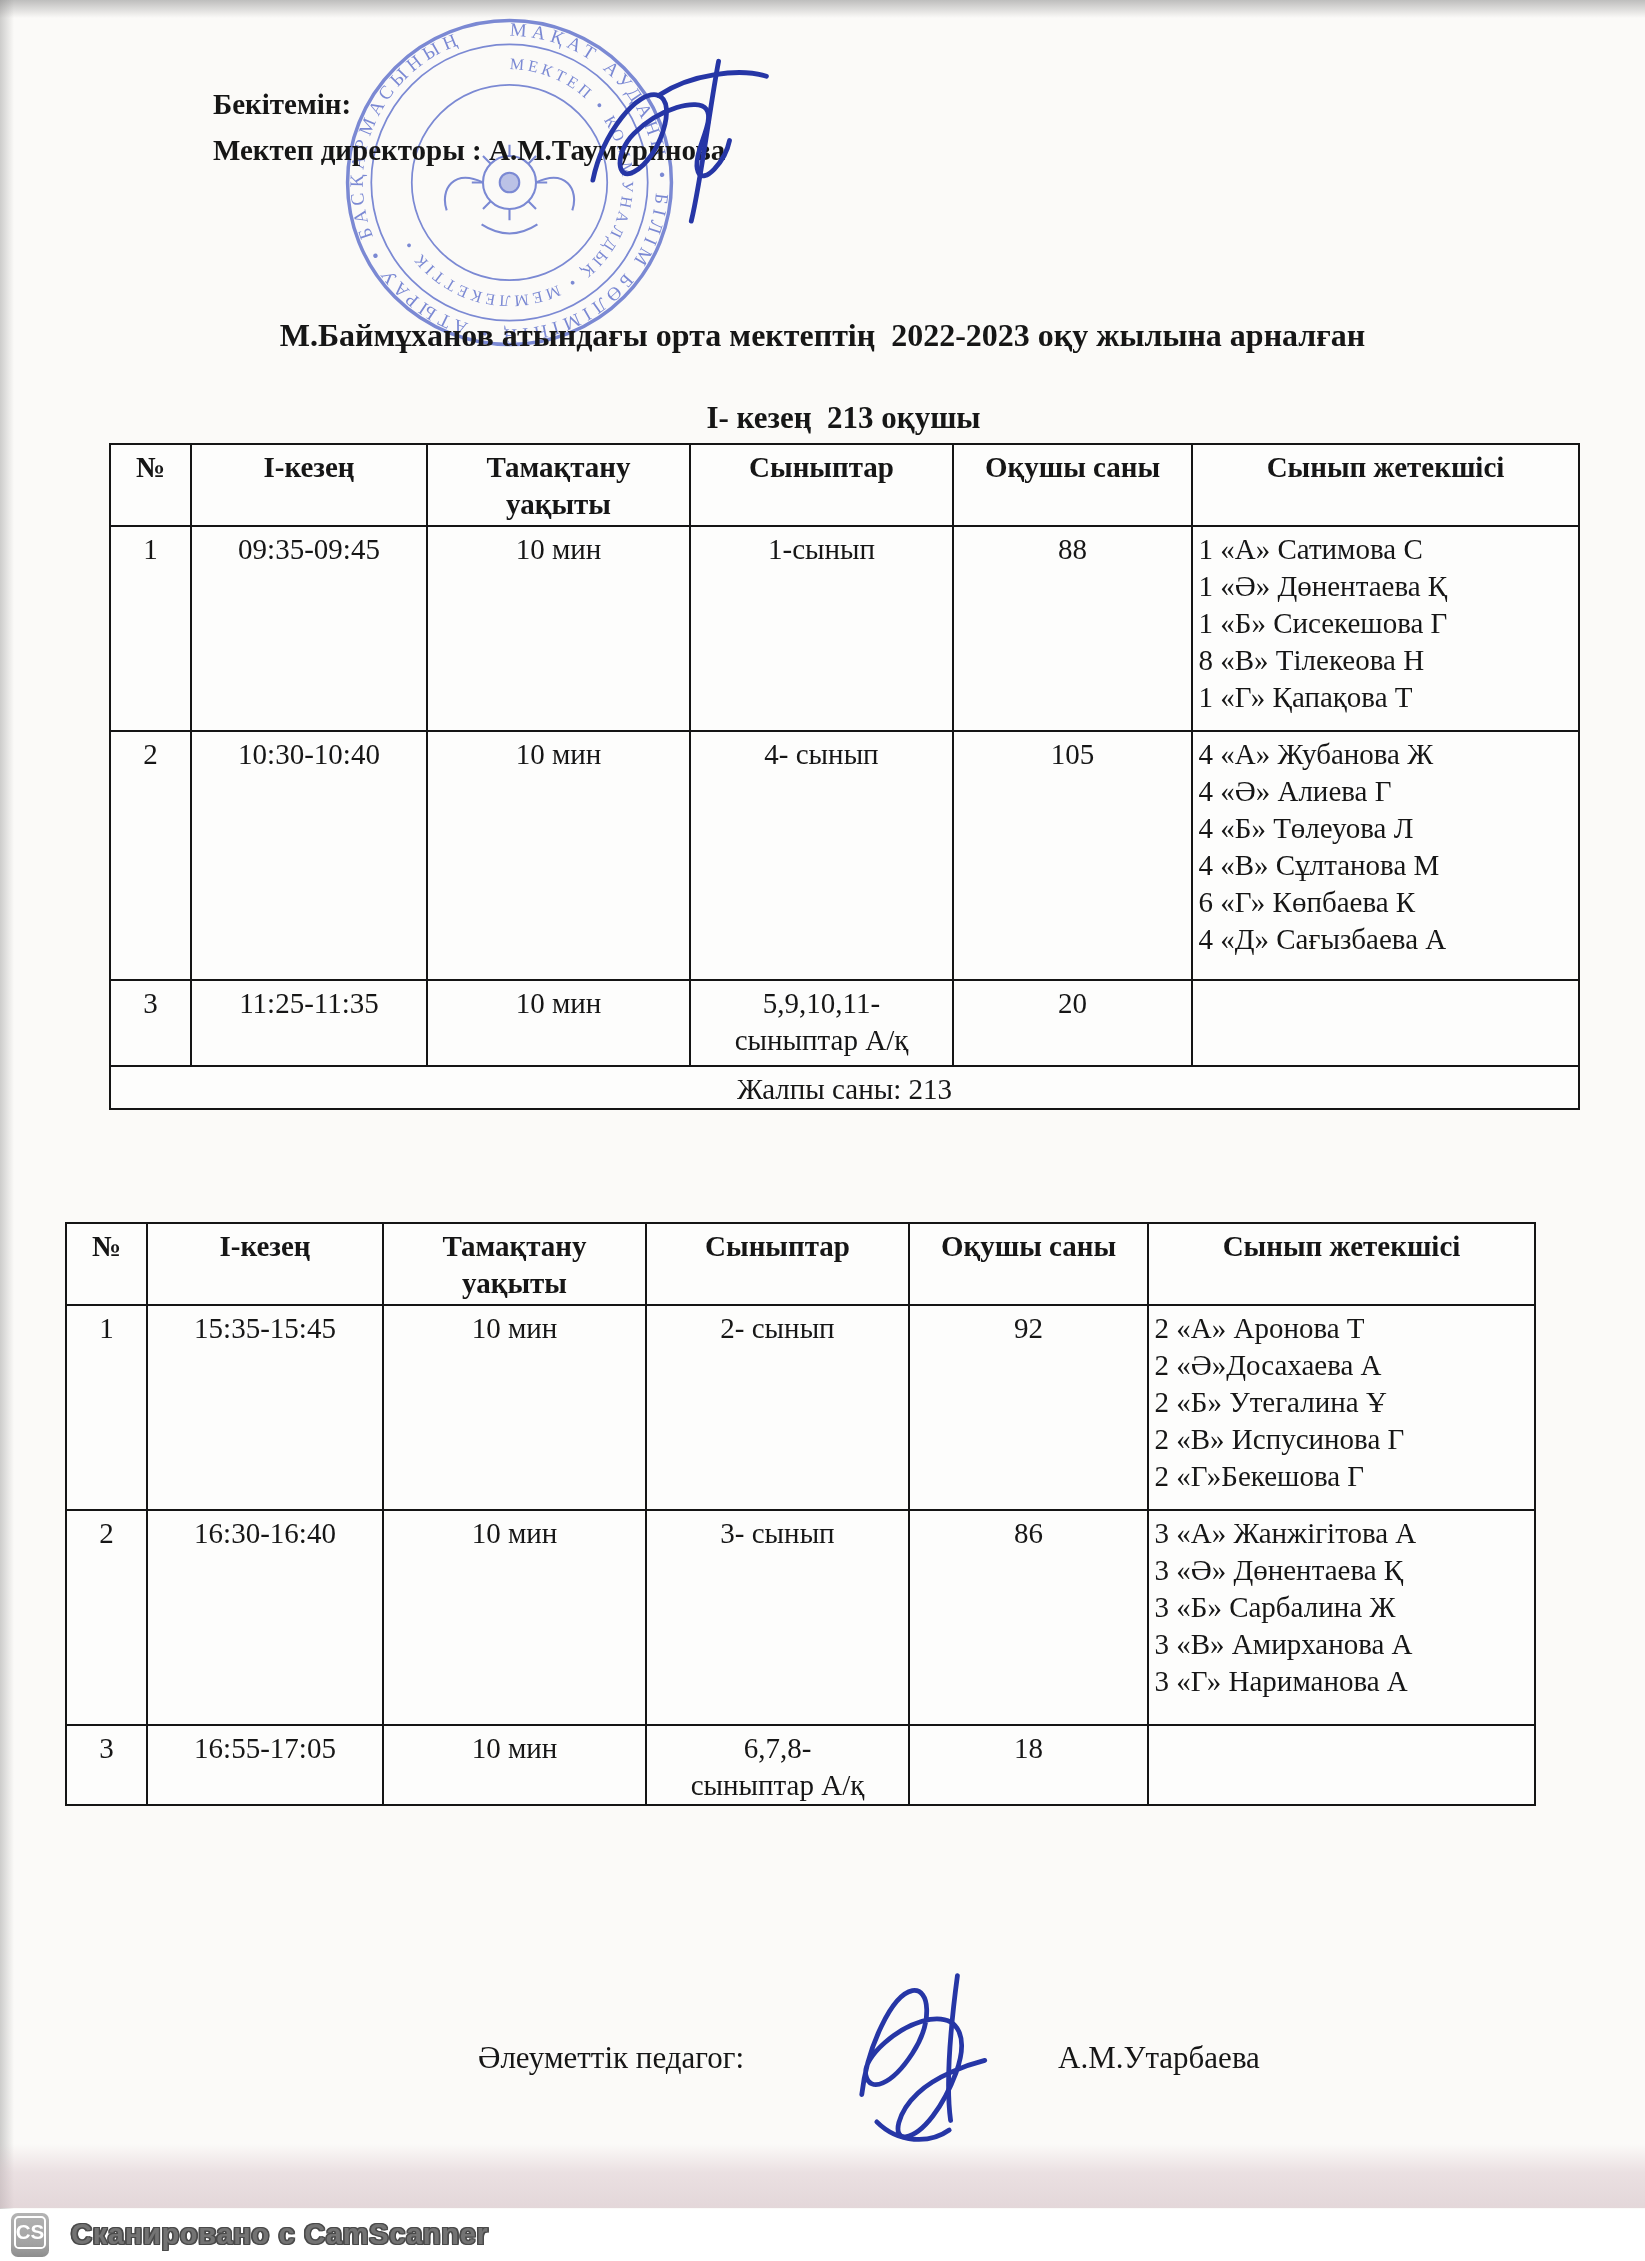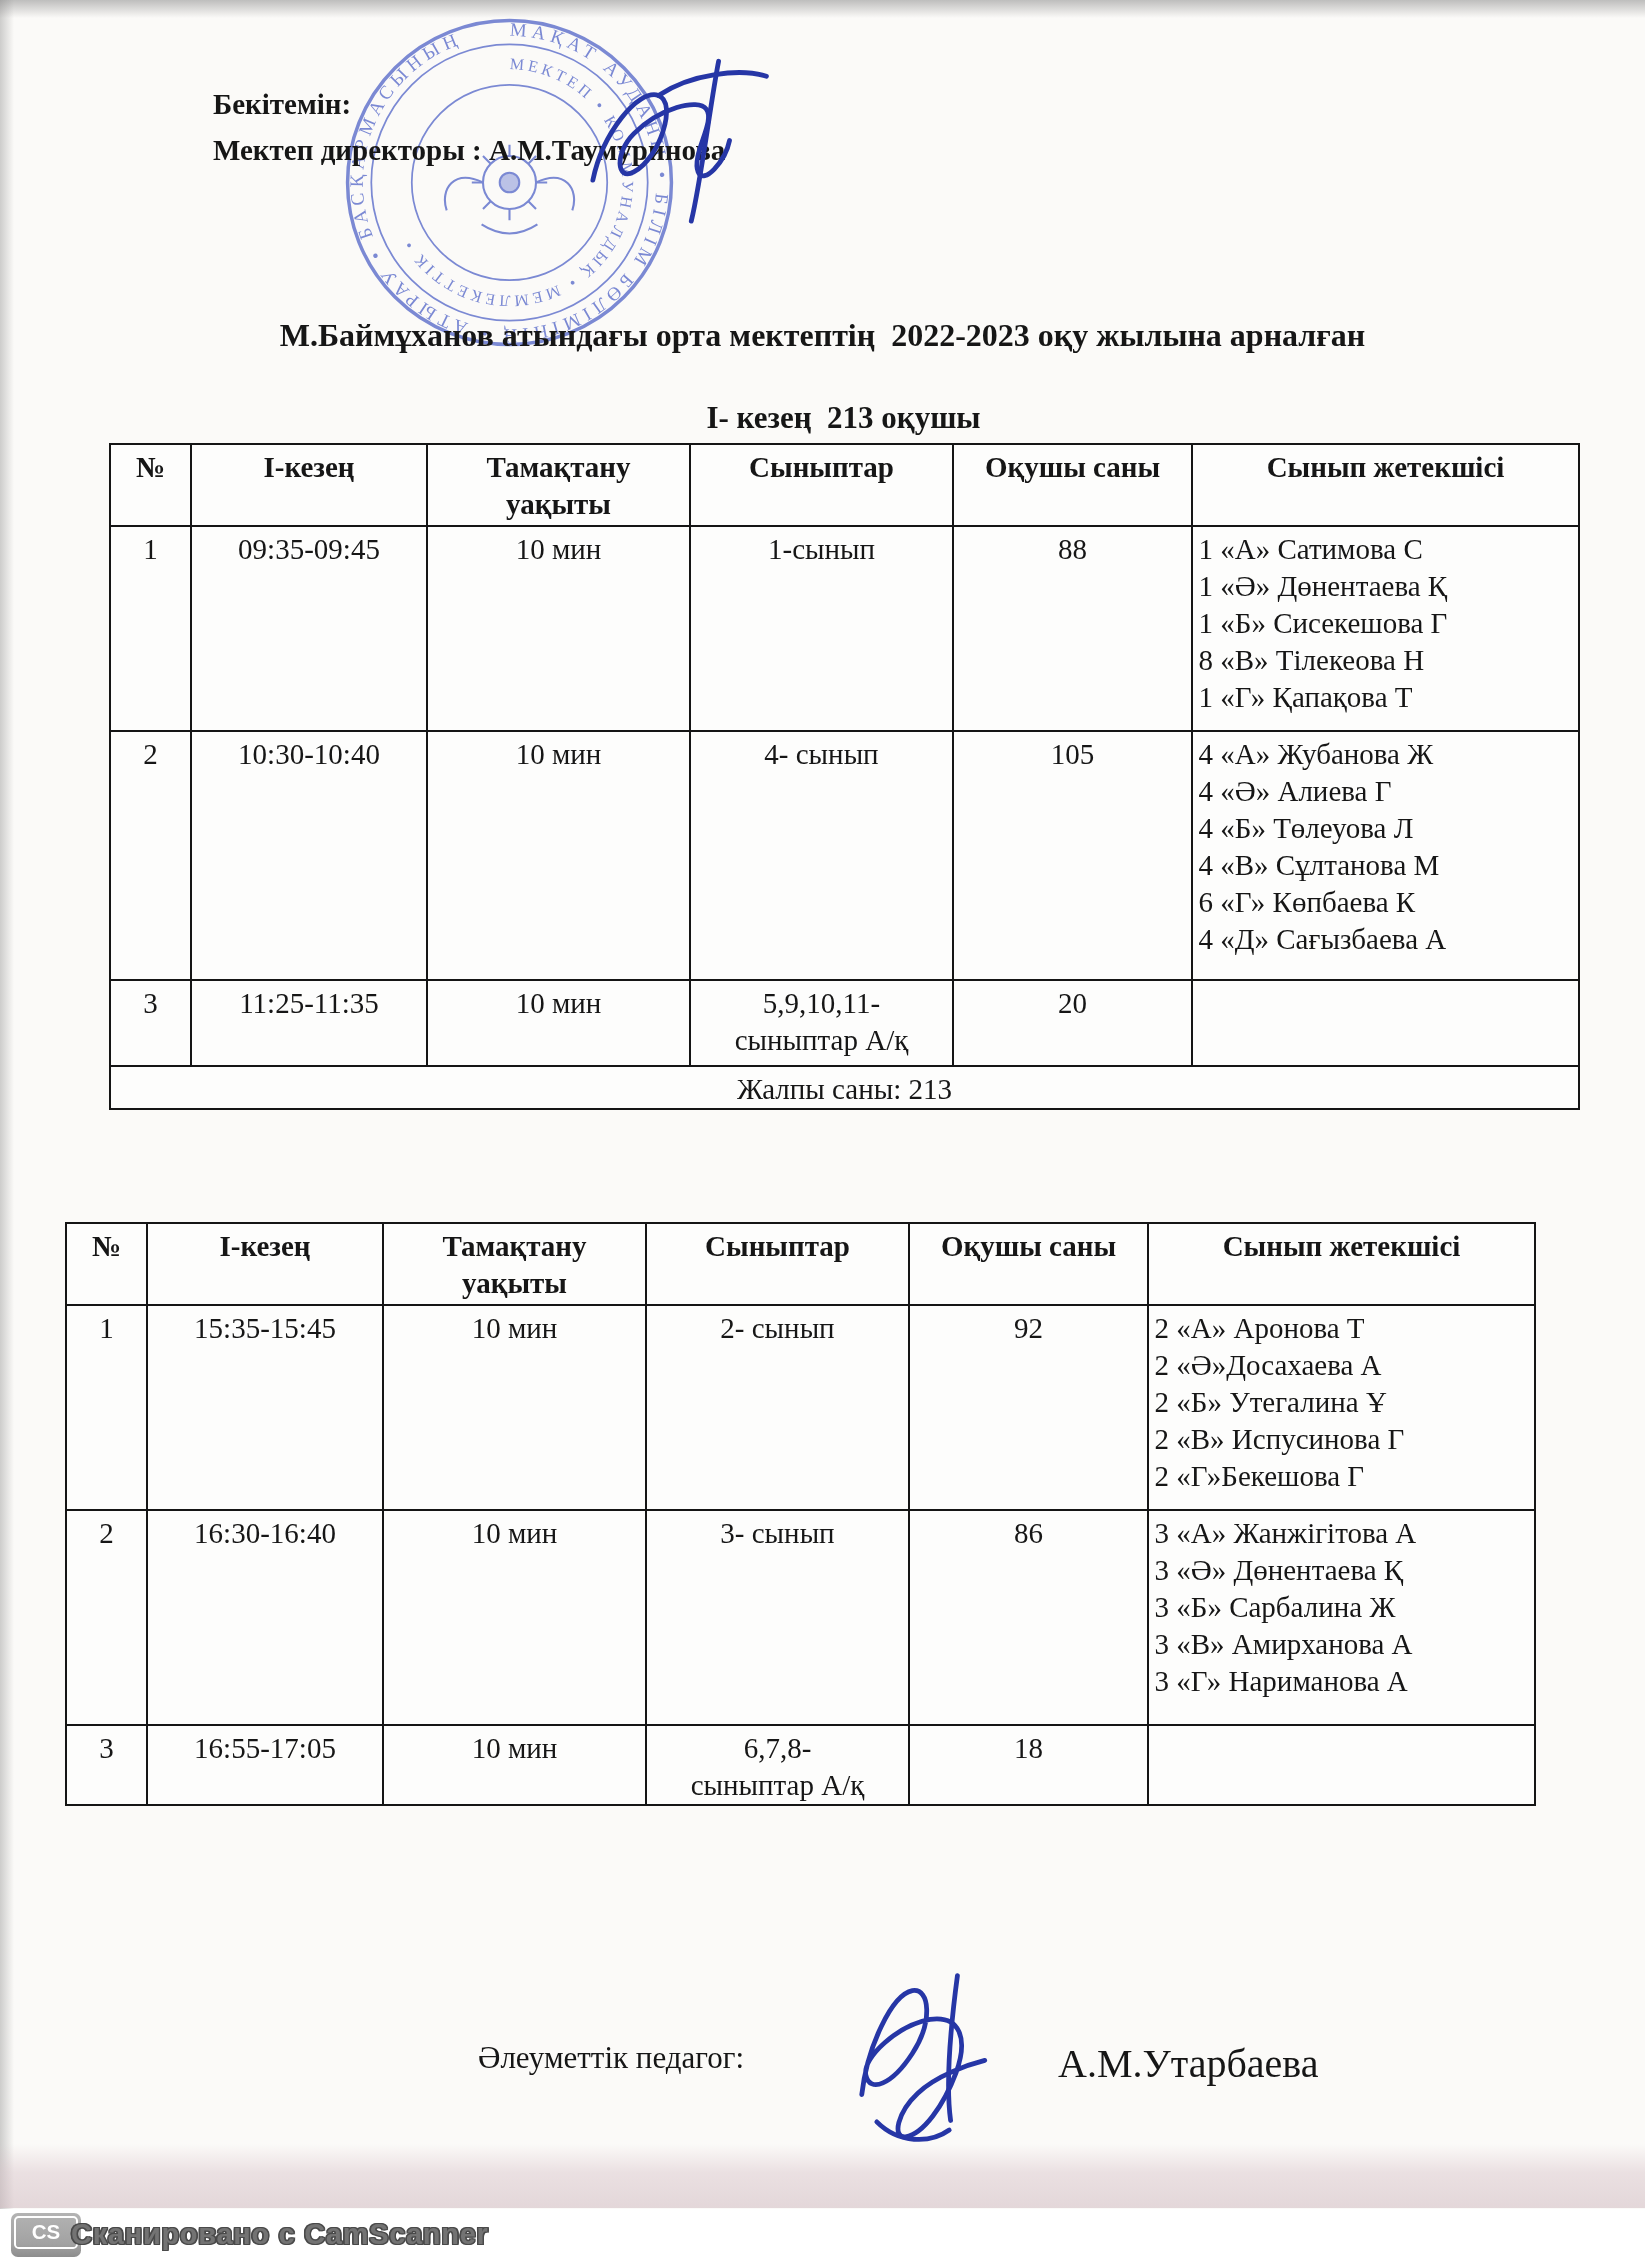--- a/index.html
+++ b/index.html
@@ -48,25 +48,25 @@
   .head{height:82px;}
   .t1r1{height:205px;} .t1r2{height:249px;} .t1r3{height:86px;}
   .t2r1{height:205px;} .t2r2{height:215px;} .t2r3{height:77px;}
   .totalrow{height:41px;}
   td.total{text-align:center;font-size:30px;vertical-align:middle;padding:0;}
   .col-no{width:81px;} .col-time{width:236px;} .col-dur{width:263px;}
   .col-cls{width:263px;} .col-cnt{width:239px;} .col-tch{width:387px;}
 
   
   .signoff-label{position:absolute;left:478px;top:2040px;font-size:31px;text-align:center;}
-  .signoff-name{position:absolute;left:1058px;top:2040px;font-size:40px;}
+  .signoff-name{position:absolute;left:1058px;top:2040px;font-size:31px;}
 
   
   .cs-icon{position:absolute;left:11px;top:2213px;width:38px;height:44px;border-radius:6.8px;
-    background:linear-gradient(180deg,#b3b3b3 0%,#a2a2a2 70%,#8d8d8d 100%);padding-left:32px;}
+    background:linear-gradient(180deg,#b3b3b3 0%,#a2a2a2 70%,#8d8d8d 100%);}
   .cs-icon .inner{position:absolute;left:3.4px;top:2.7px;right:3.4px;bottom:8.2px;border:2.1px solid #ffffff;border-radius:4.8px;
     display:flex;align-items:center;justify-content:center;
     font-family:"Liberation Sans",sans-serif;font-weight:bold;font-size:20.5px;color:#ffffff;}
   .cs-text{position:absolute;left:71px;top:2218px;
     font-family:"Liberation Sans",sans-serif;font-weight:bold;font-size:29px;letter-spacing:0.7px;color:#737373;
     text-shadow:-1.4px -1.4px 0 #4a4a4a,1.4px -1.4px 0 #4a4a4a,-1.4px 1.4px 0 #4a4a4a,1.4px 1.4px 0 #4a4a4a,
       0 1.4px 0 #4a4a4a,1.4px 0 0 #4a4a4a,0 -1.4px 0 #4a4a4a,-1.4px 0 0 #4a4a4a;}
 </style>
 </head>
 <body>

